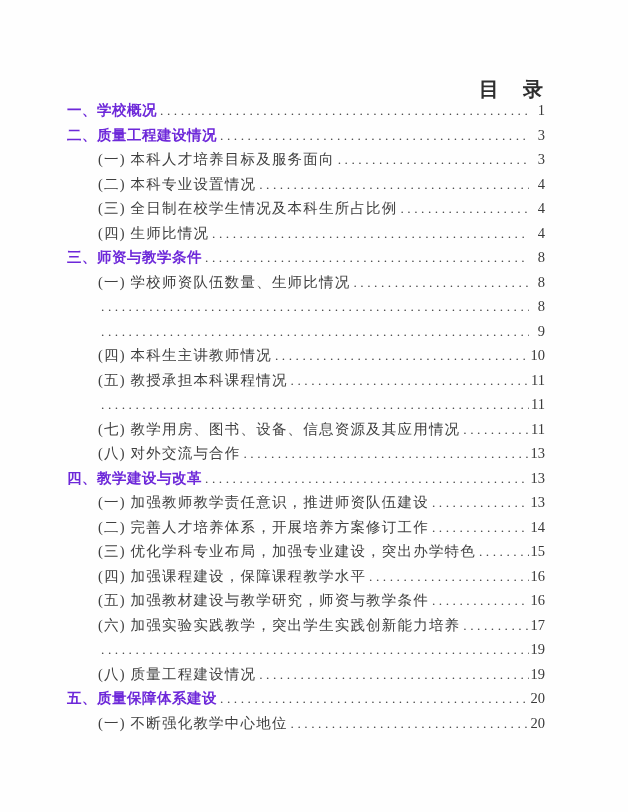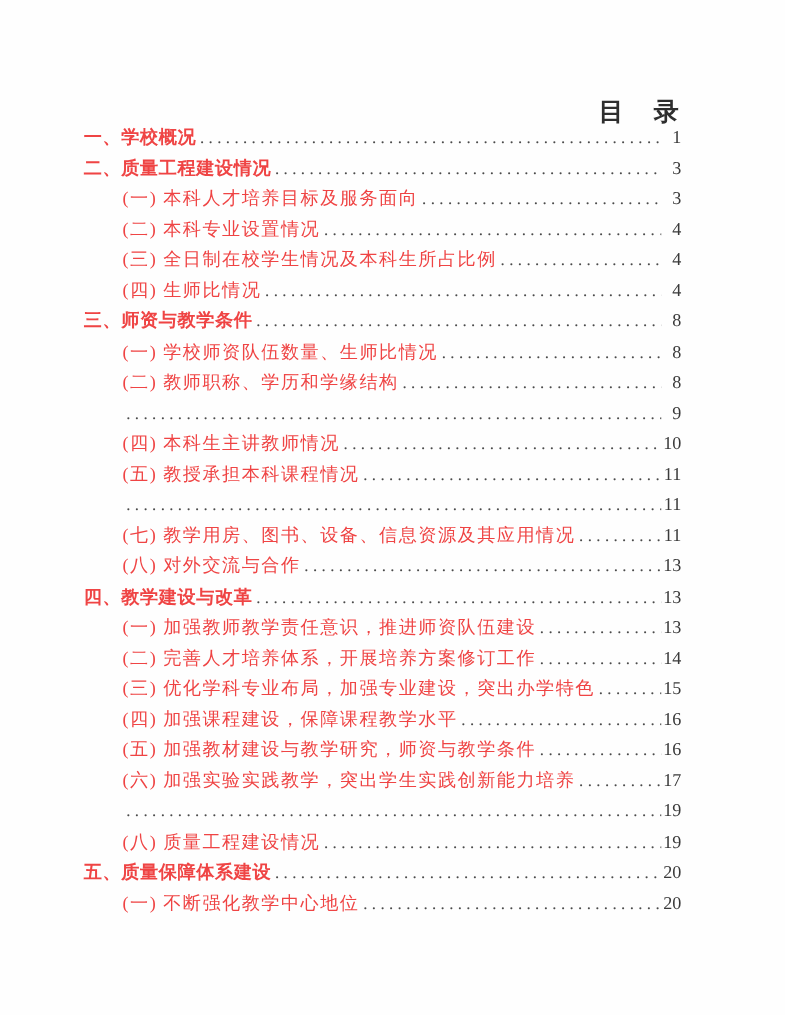--- a/index.html
+++ b/index.html
@@ -32,30 +32,30 @@
   }
   .toc-row {
     display: flex;
     align-items: baseline;
     height: 24.5px;
     line-height: 24.5px;
     white-space: nowrap;
   }
   .toc-row.level-1 .toc-label {
     font-weight: bold;
-    color: #ef4444;
+    color: #6d28d9;
     font-size: 14.5px;
     letter-spacing: 0.5px;
   }
   .toc-row.level-2 {
     padding-left: 31px;
   }
   .toc-row.level-2 .toc-label {
     font-weight: normal;
-    color: #ef4444;
+    color: #404040;
     font-size: 14.5px;
     letter-spacing: 1.2px;
   }
   .toc-dots {
     flex: 1;
     overflow: hidden;
     font-size: 13.5px;
     color: #4a4a4a;
     letter-spacing: 3.5px;
     margin: 0 2px 0 3px;
@@ -108,21 +108,20 @@
     <span class="toc-label">三、师资与教学条件</span>
     <span class="toc-dots">........................................................................................................................</span>
     <span class="toc-page">8</span>
   </div>
       <div class="toc-row level-2">
     <span class="toc-label">(一) 学校师资队伍数量、生师比情况</span>
     <span class="toc-dots">........................................................................................................................</span>
     <span class="toc-page">8</span>
   </div>
       <div class="toc-row level-2">
-    <span class="toc-label">(二) 教师职称、学历和学缘结构</span>
     <span class="toc-dots">........................................................................................................................</span>
     <span class="toc-page">8</span>
   </div>
       <div class="toc-row level-2">
     <span class="toc-dots">........................................................................................................................</span>
     <span class="toc-page">9</span>
   </div>
       <div class="toc-row level-2">
     <span class="toc-label">(四) 本科生主讲教师情况</span>
     <span class="toc-dots">........................................................................................................................</span>

